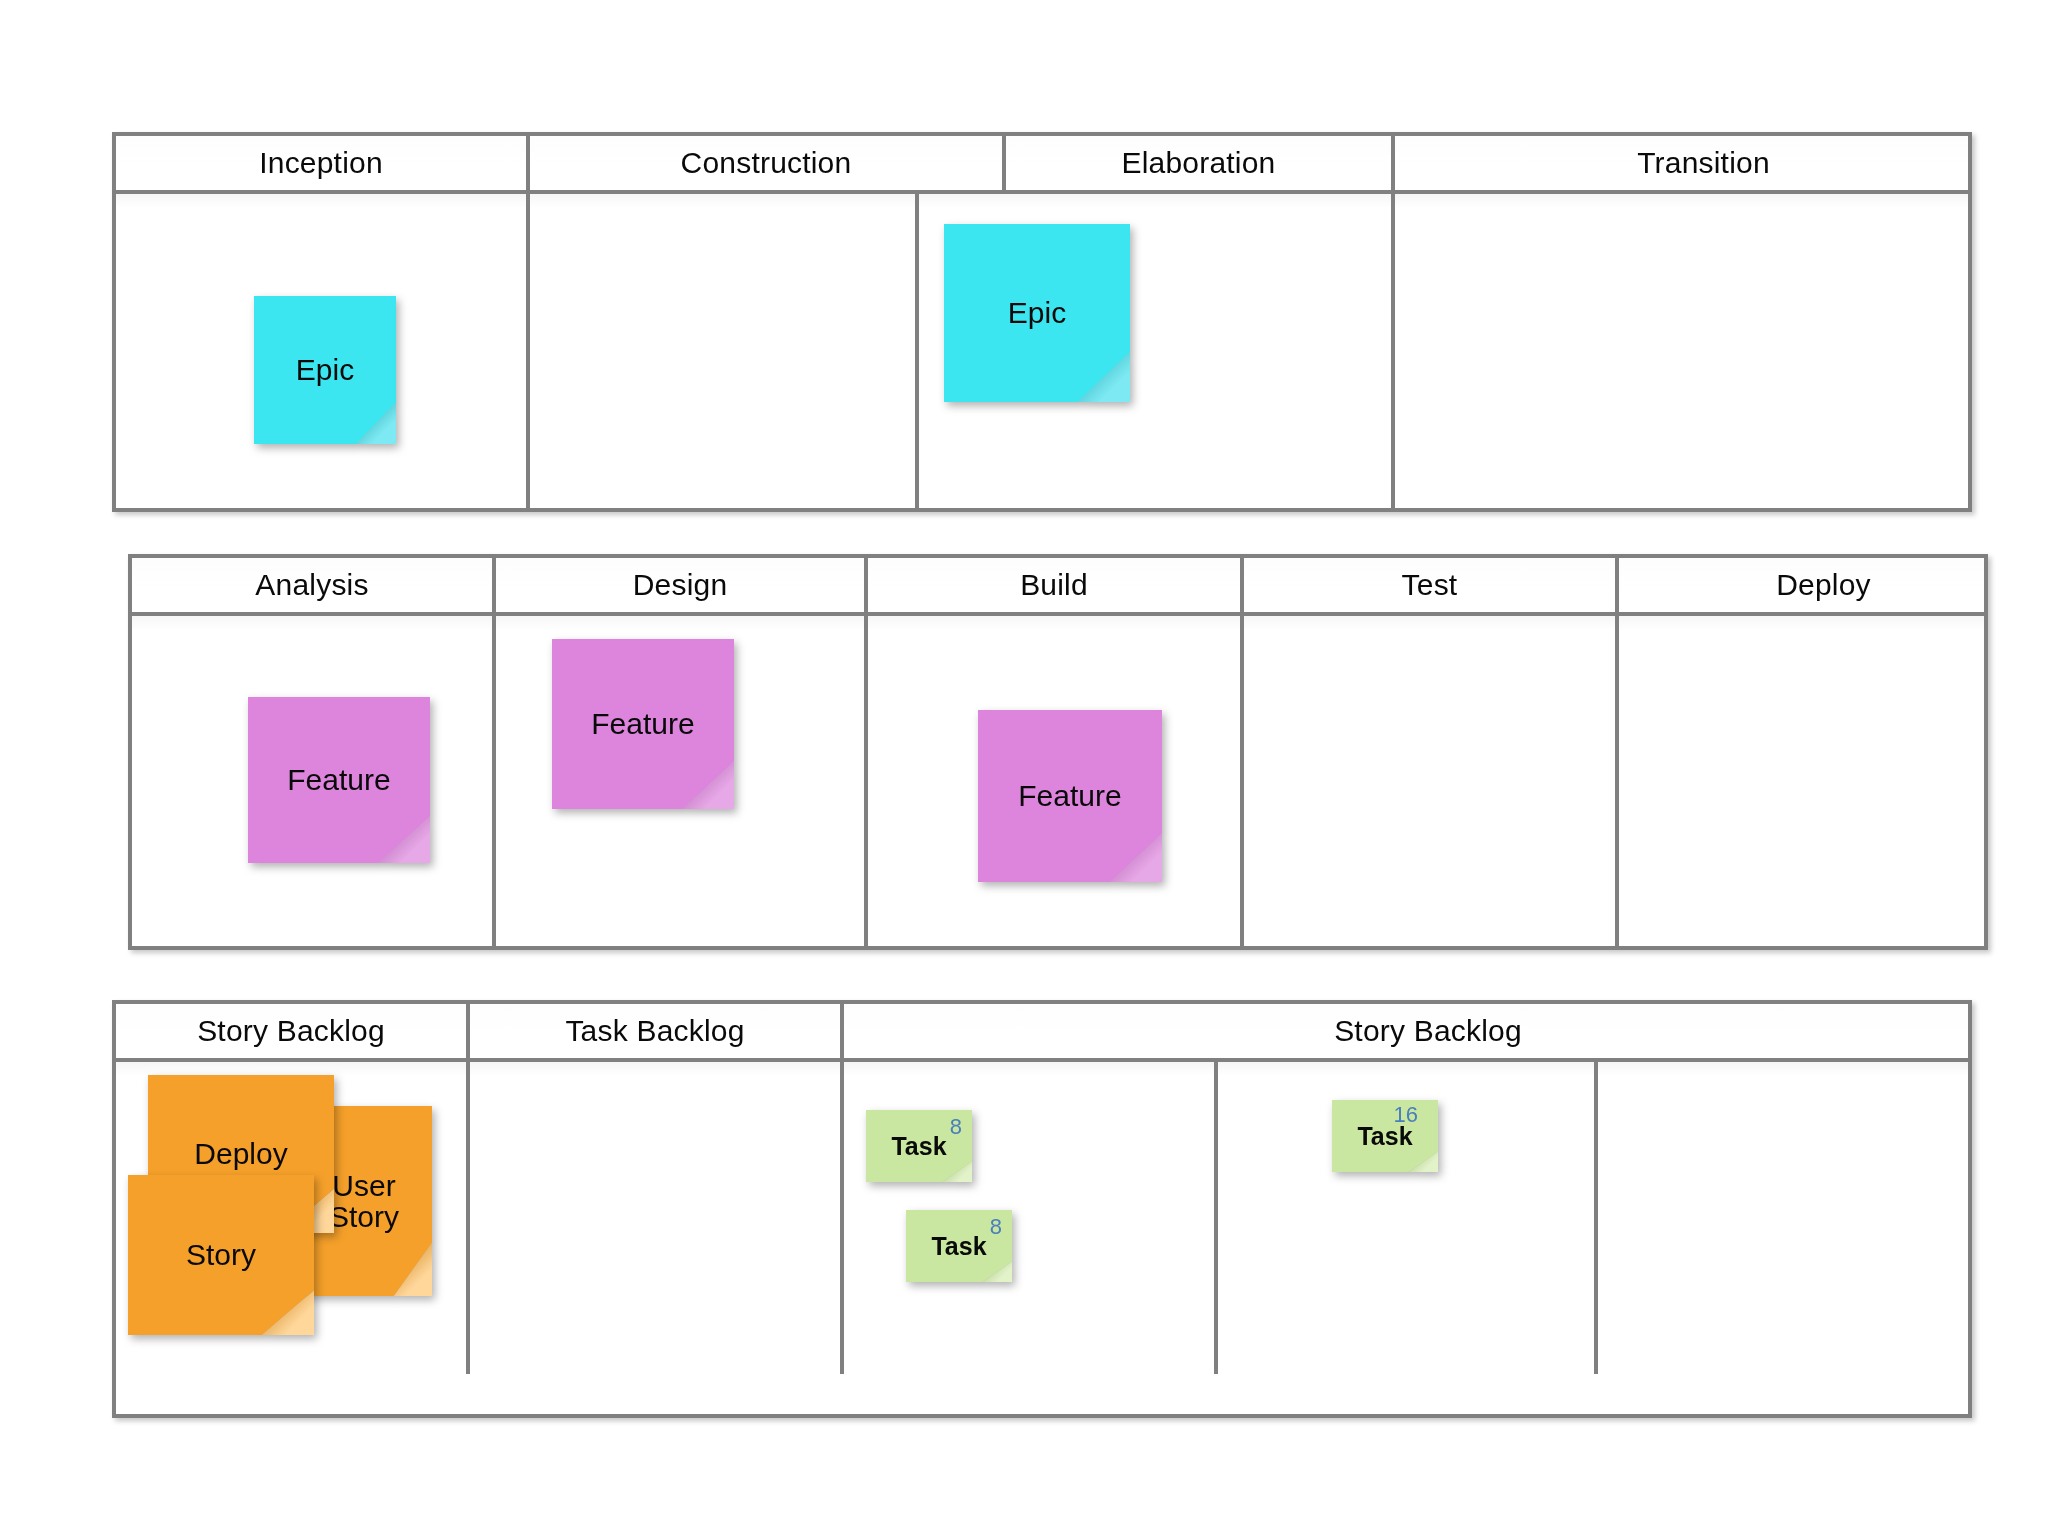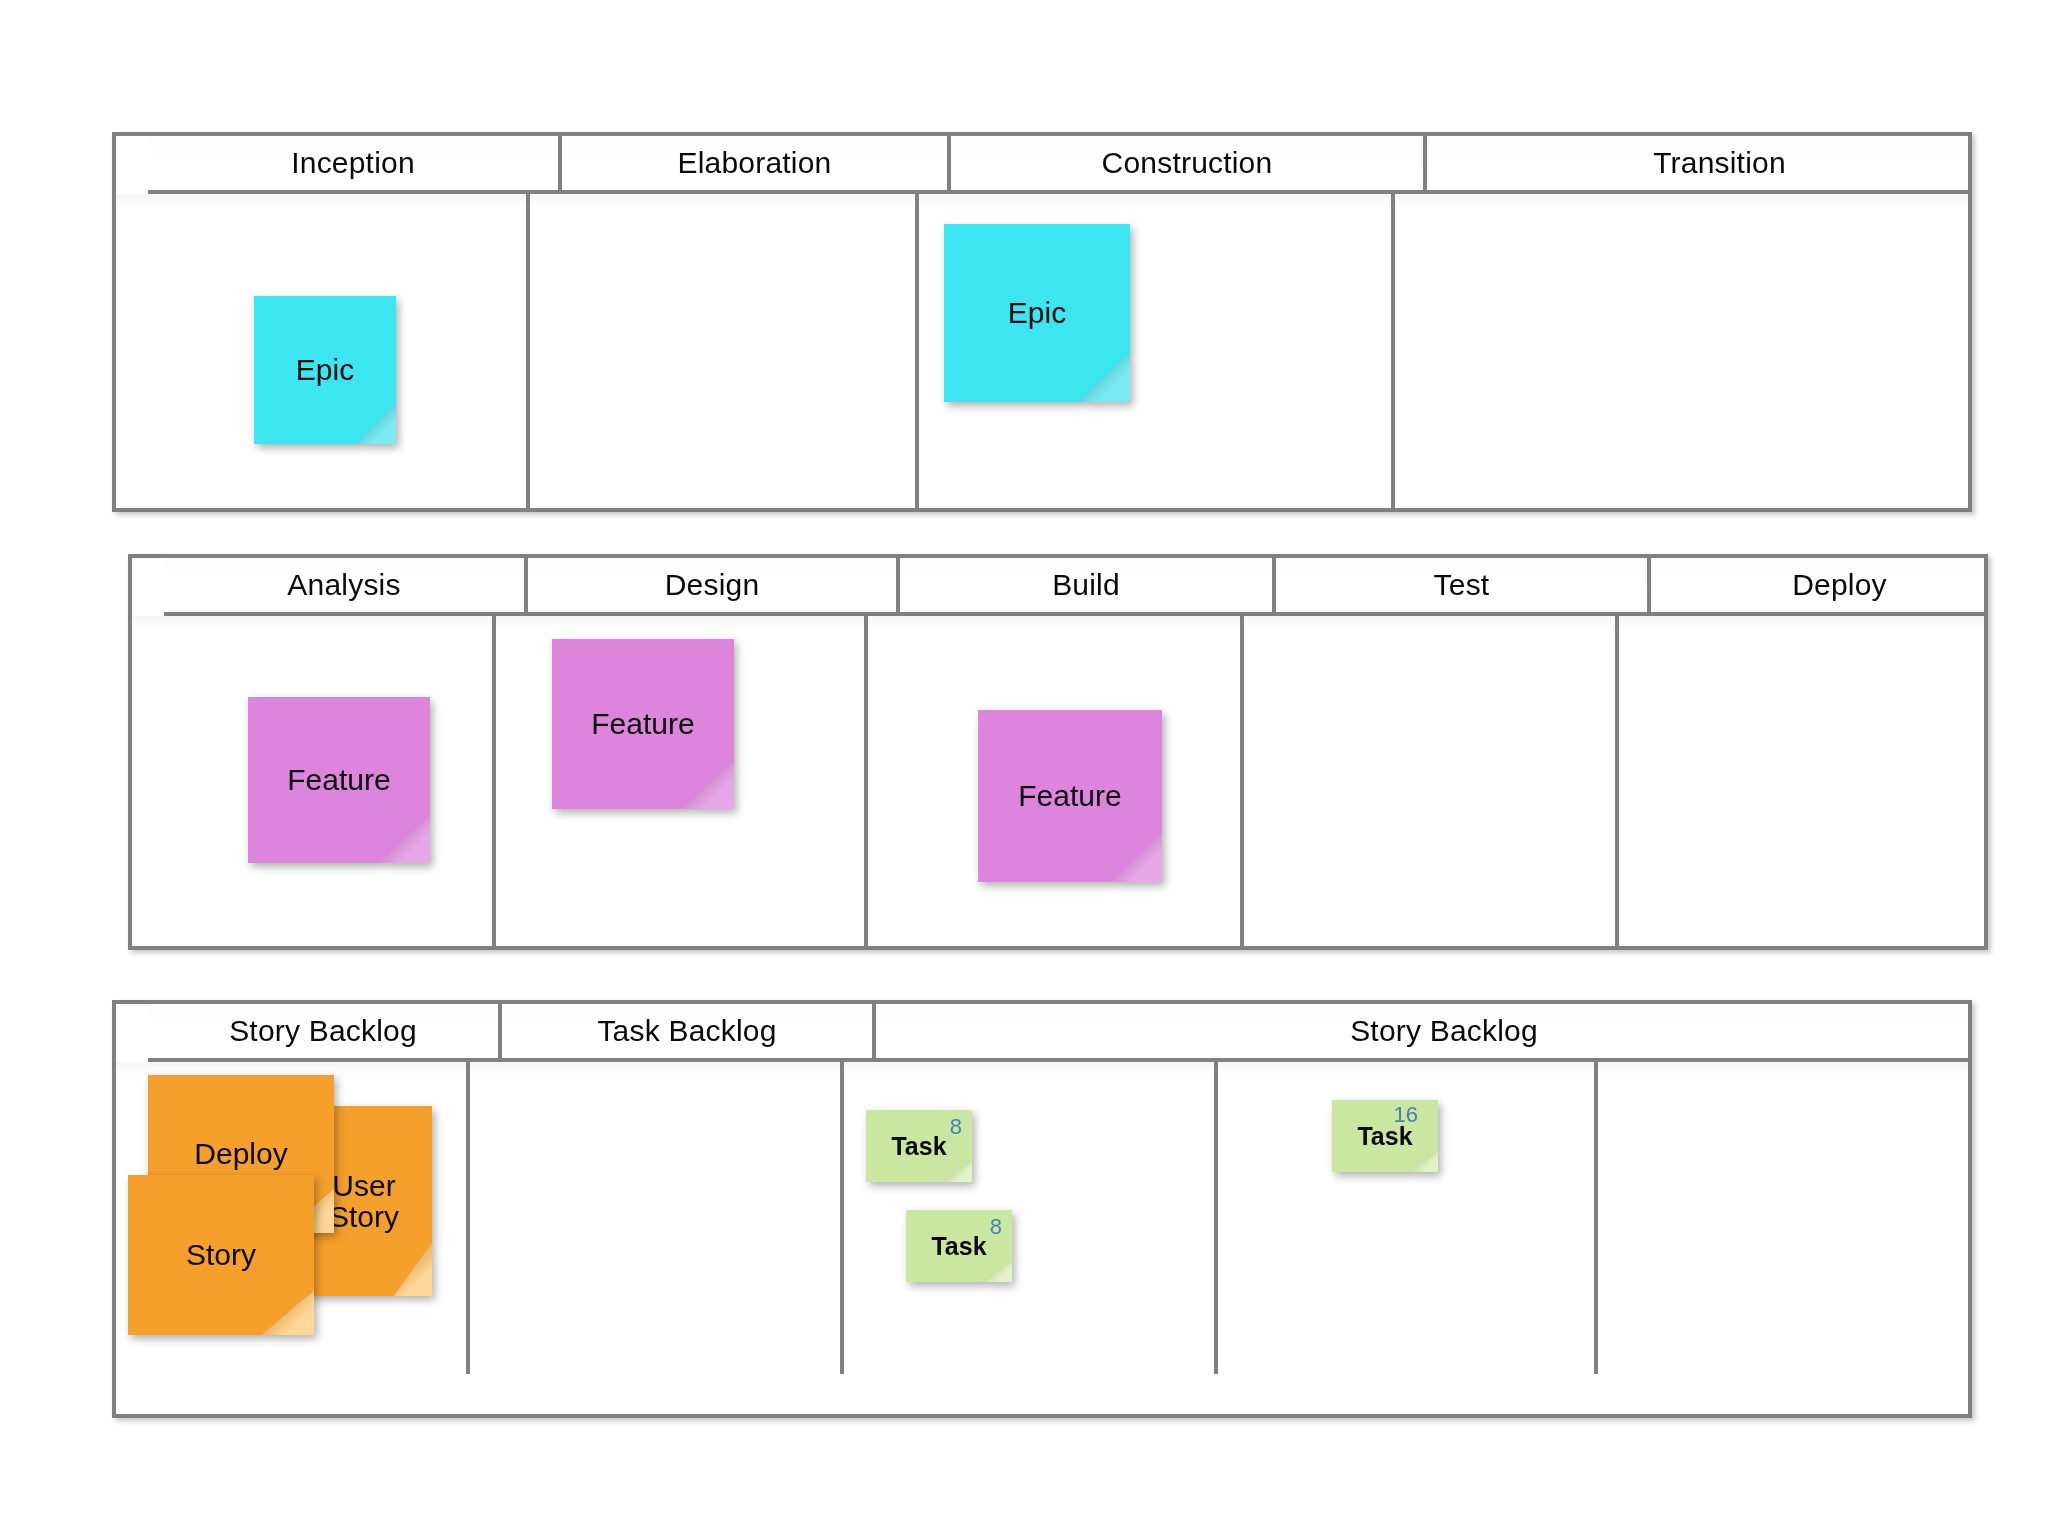--- a/index.html
+++ b/index.html
@@ -24,21 +24,20 @@
     border: 4px solid #808080;
     box-shadow: 3px 3px 5px rgba(0,0,0,0.22);
   }
 
   .board-header {
     display: flex;
     box-sizing: border-box;
     height: 58px;
     border-bottom: 4px solid #808080;
     background: #ffffff;
-    margin-left: 32px;
   }
 
   .board-body {
     display: flex;
     box-sizing: border-box;
     position: relative;
     background: #ffffff;
   }
 
   .hcell {
@@ -122,25 +121,25 @@
   .note-lg { font-size: 30px; }
 </style>
 </head>
 <body>
 
 <div class="board" style="left:112px; top:132px; width:1860px; height:380px;">
   <div class="board-header">
     <div class="hcell" style="width:414px">
       <span>Inception</span>
     </div>
+    <div class="hcell" style="width:476px">
+      <span>Construction</span>
+    </div>
     <div class="hcell" style="width:389px">
       <span>Elaboration</span>
-    </div>
-    <div class="hcell" style="width:476px">
-      <span>Construction</span>
     </div>
     <div class="hcell" style="flex:1">
       <span>Transition</span>
     </div>
   </div>
   <div class="board-body" style="height:314px">
     <div class="bcell" style="width:414px">
       <div class="note cyan note-lg" style="left:138px; top:102px; width:142px; height:148px;">
         <span class="note-body"></span>
         <span class="note-fold"></span>

